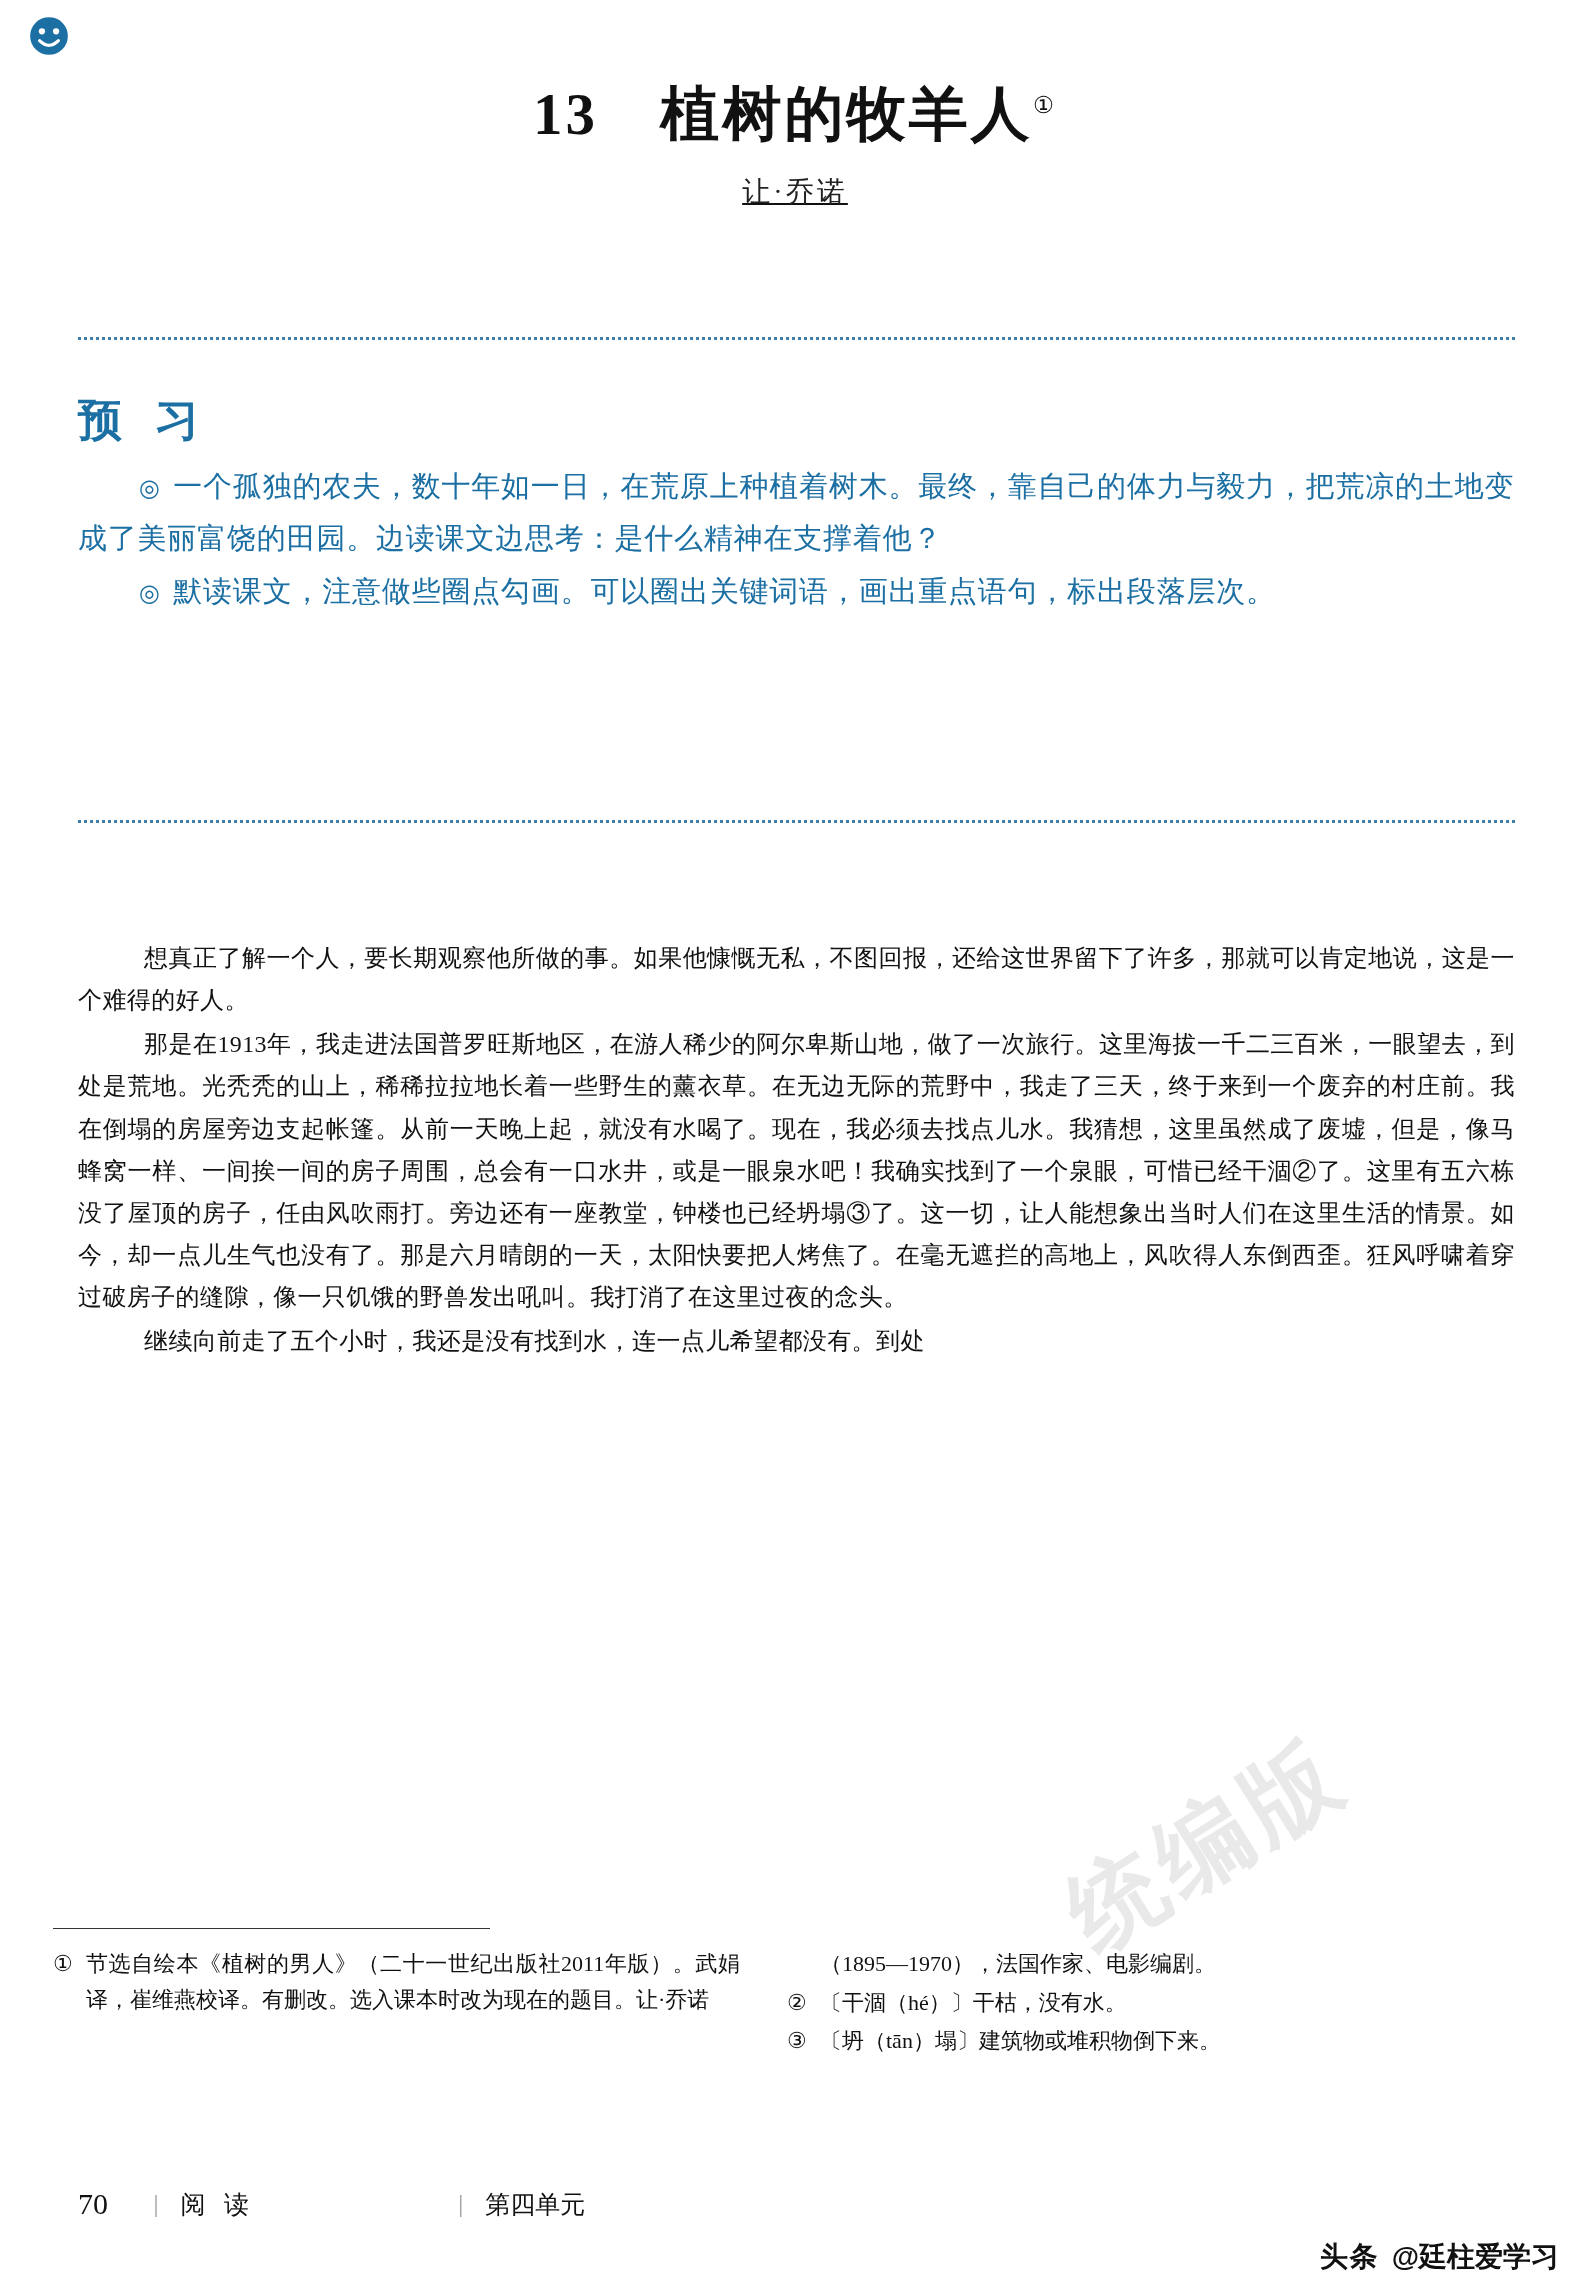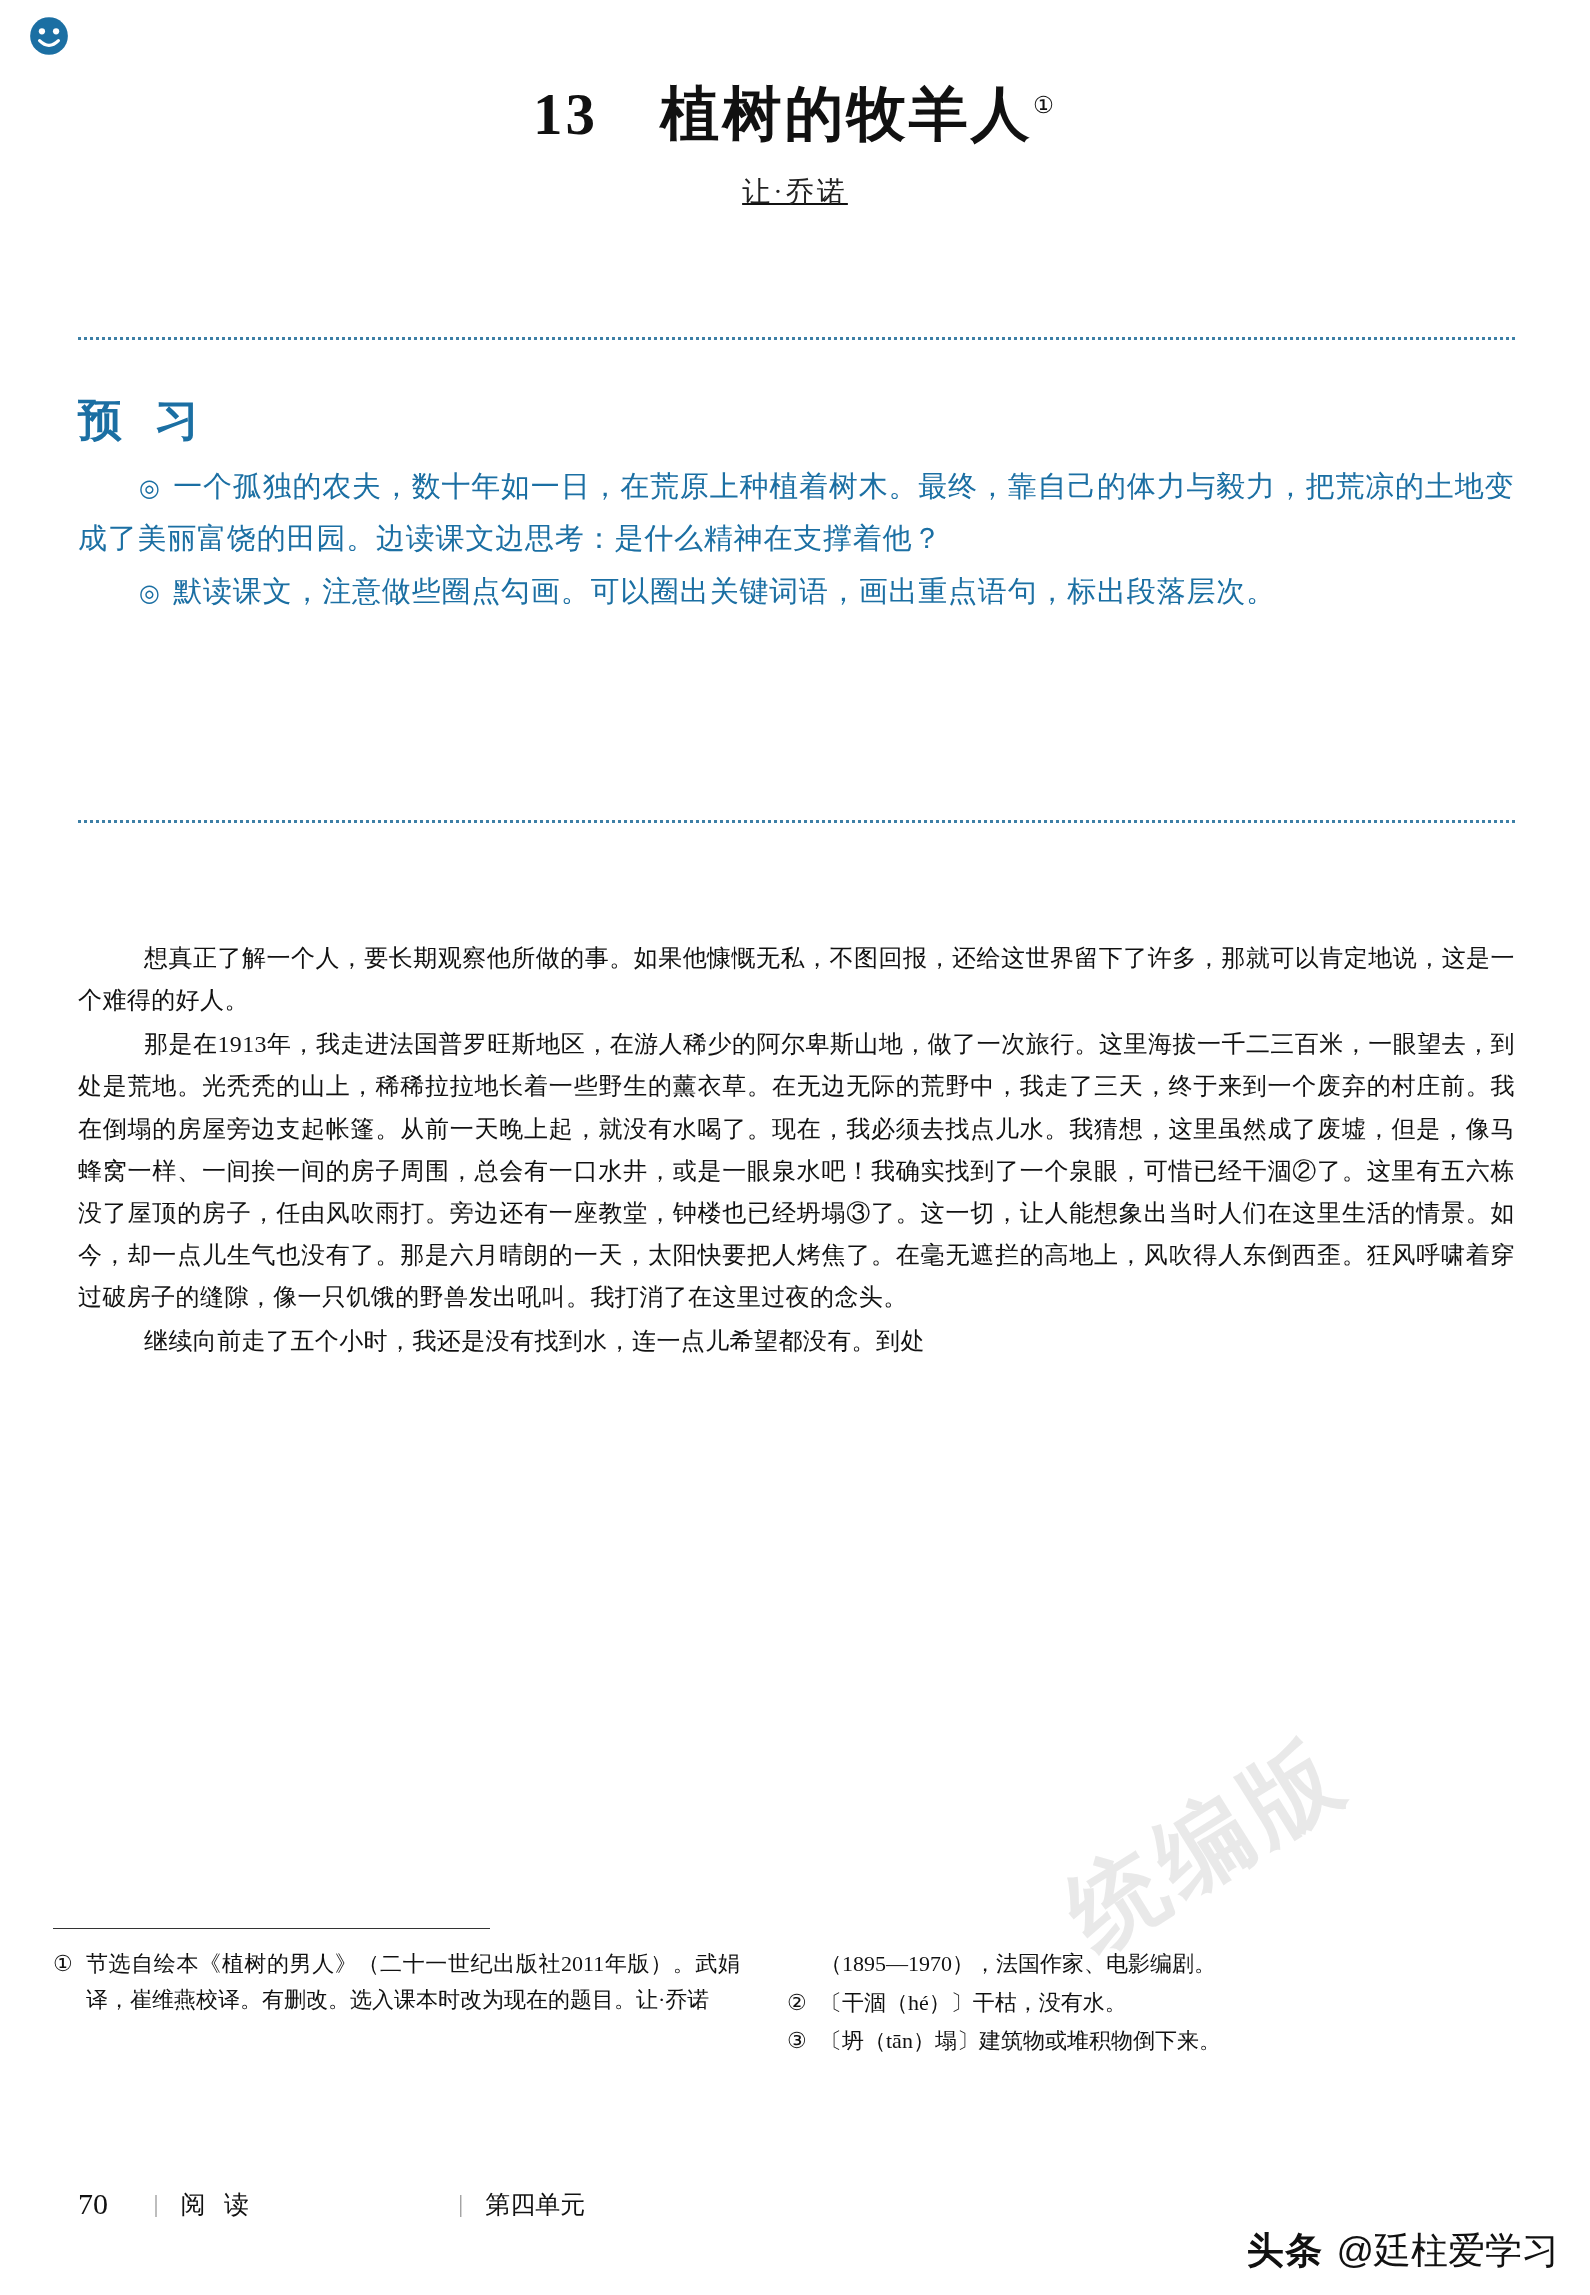--- a/index.html
+++ b/index.html
@@ -181,30 +181,30 @@
     letter-spacing: 7.8px;
   }
   .wm1 { left: 1054px; top: 1781px; }
 
   .brand {
     position: absolute;
     right: 31px;
     bottom: 19px;
     display: flex;
     align-items: center;
-    font-size: 37px;
+    font-size: 28px;
     color: #111;
     font-family: "Liberation Sans", sans-serif;
   }
   .brand .brand-mark {
     font-weight: 700;
     margin-right: 12.5px;
     letter-spacing: 1.6px;
   }
-  .brand .brand-name { font-weight: 400; }
+  .brand .brand-name { font-weight: 700; }
 </style>
 </head>
 <body>
 
 <div class="page">
 
   <div class="corner-icon">
     <svg viewBox="0 0 56 56" width="44" height="44" aria-hidden="true">
       <circle cx="28" cy="28" r="24" fill="#1b6fa3"></circle>
       <circle cx="19" cy="22" r="4" fill="#ffffff"></circle>

